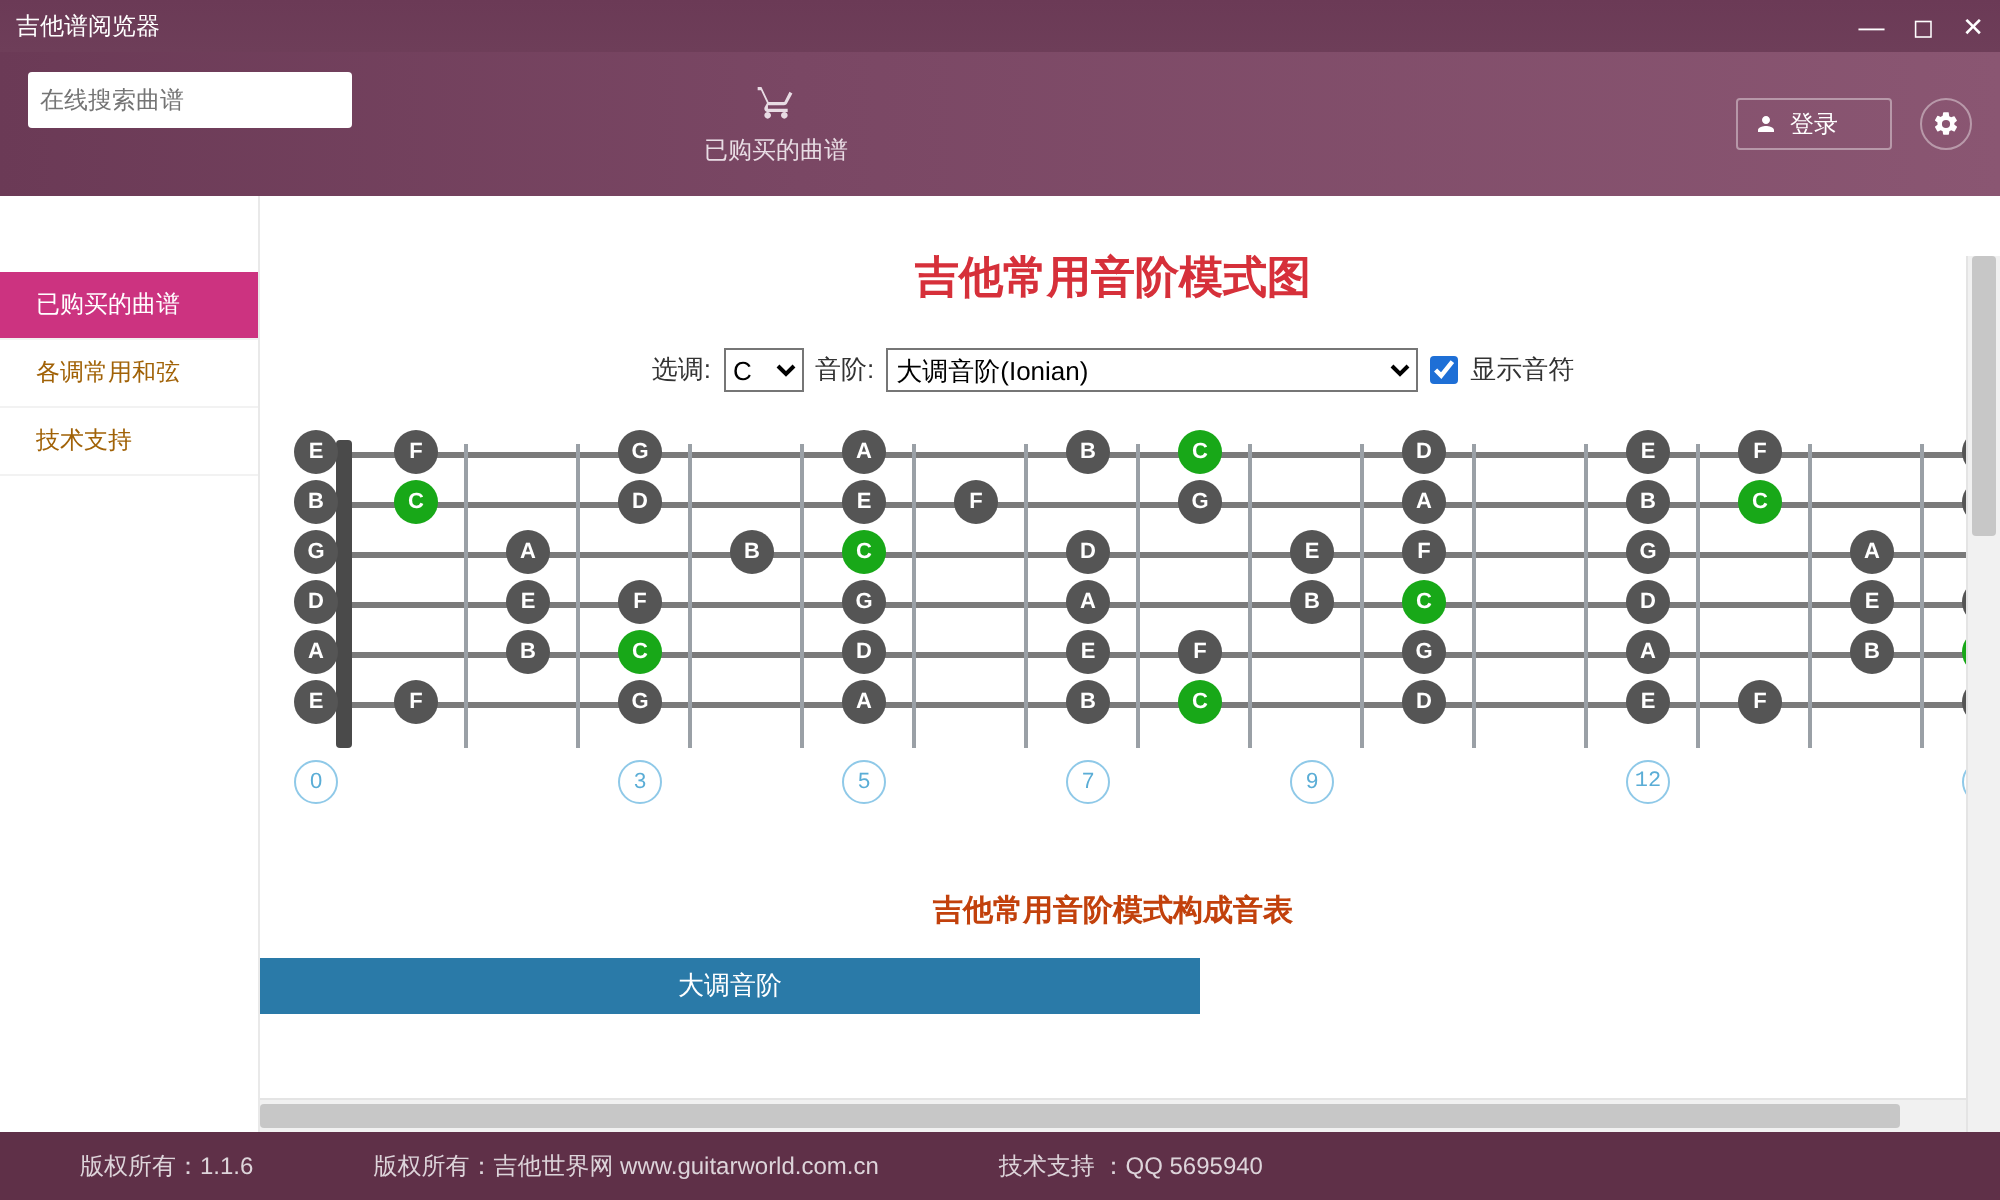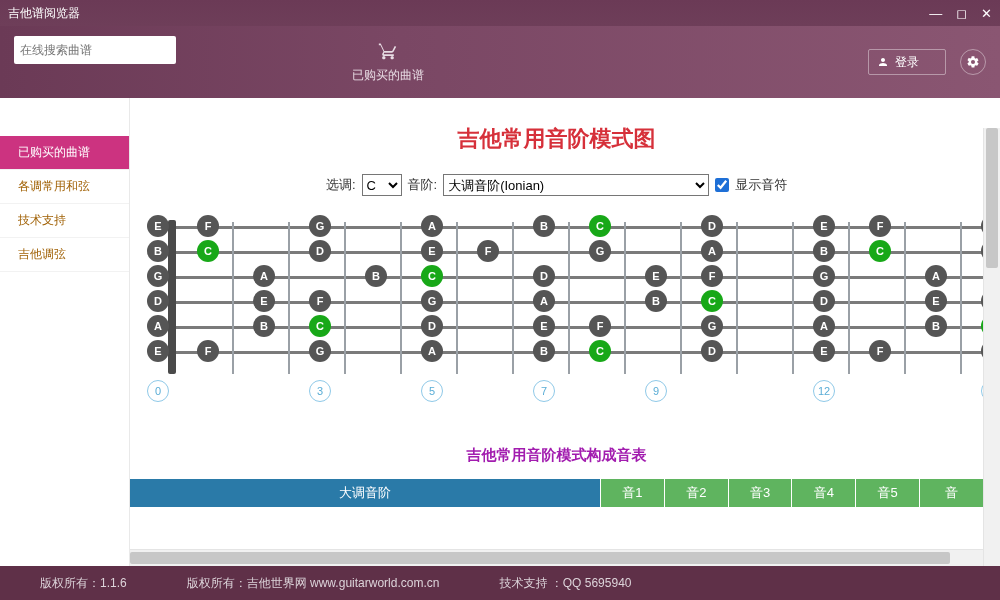--- a/index.html
+++ b/index.html
@@ -46,21 +46,21 @@
 
 .fretboard { position: relative; margin-left: 10px; height: 190px; }
 .nut { position: absolute; left: 28px; top: 0; bottom: 36px; width: 8px; background: #4a4a4a; border-radius: 2px; }
 .strings { position: absolute; left: 36px; right: 0; top: 2px; bottom: 36px; }
 .string { position: absolute; left: 0; right: 0; height: 0; border-top: 3px solid #7a7a7a; }
 .fret-line { position: absolute; top: 2px; bottom: 36px; width: 2px; background: #9aa0a6; }
 .note { position: absolute; width: 22px; height: 22px; border-radius: 50%; background: #555; color: #fff; font-size: 11px; display: flex; align-items: center; justify-content: center; transform: translate(-50%, -50%); font-weight: bold; }
 .note.root { background: #18a818; }
 .fret-num { position: absolute; bottom: 8px; width: 22px; height: 22px; border-radius: 50%; border: 1px solid #8fc9e8; color: #5aadd6; font-size: 11px; display: flex; align-items: center; justify-content: center; transform: translateX(-50%); }
 
-.sub-title { text-align: center; font-size: 15px; font-weight: bold; margin-top: 36px; color: #a21caf; }
+.sub-title { text-align: center; font-size: 15px; font-weight: bold; margin-top: 36px; color: #c2410c; }
 .table-head { display: flex; margin-top: 14px; height: 28px; font-size: 13px; color: #fff; }
 .th1 { flex: 0 0 470px; background: #2a7aa8; display: flex; align-items: center; justify-content: center; }
 .th-rest { flex: 1; display: flex; }
 .th-cell { flex: 1; background: #5fb45f; border-left: 1px solid #fff; display: flex; align-items: center; justify-content: center; }
 
 .footer { height: 34px; background: #5f3048; color: #ddd4da; font-size: 12px; display: flex; align-items: center; padding: 0 40px; gap: 60px; }
 </style>
 </head>
 <body>
 
@@ -103,21 +103,20 @@
         </svg>
     </div>
   </div>
 </div>
 
 <div class="body">
   <div class="sidebar" id="sidebar">
       <div class="side-item active">已购买的曲谱</div>
       <div class="side-item">各调常用和弦</div>
       <div class="side-item">技术支持</div>
-      <div class="side-item">吉他调弦</div>
     </div>
 
   <div class="content">
     <div class="page">
       <div class="chart-title">吉他常用音阶模式图</div>
 
       <div class="controls">
         <span>选调:</span>
         <select class="sel small"><option>C</option></select>
         <span>音阶:</span>
@@ -207,35 +206,27 @@
           <div class="note root" style="left: 460px; top: 131px;">C</div>
           <div class="note" style="left: 572px; top: 131px;">D</div>
           <div class="note" style="left: 684px; top: 131px;">E</div>
           <div class="note" style="left: 740px; top: 131px;">F</div>
           <div class="note" style="left: 852px; top: 131px;">G</div>
           <div class="fret-num" style="left: 18px;">0</div>
           <div class="fret-num" style="left: 180px;">3</div>
           <div class="fret-num" style="left: 292px;">5</div>
           <div class="fret-num" style="left: 404px;">7</div>
           <div class="fret-num" style="left: 516px;">9</div>
-          <div class="fret-num" style="left: 684px;">12</div>
+          <div class="fret-num" style="left: 684px; font-family: Liberation Mono, monospace;">12</div>
           <div class="fret-num" style="left: 852px;">15</div>
         </div>
 
       <div class="sub-title">吉他常用音阶模式构成音表</div>
       <div class="table-head">
         <div class="th1">大调音阶</div>
-        <div class="th-rest" id="threst">
-            <div class="th-cell">音1</div>
-            <div class="th-cell">音2</div>
-            <div class="th-cell">音3</div>
-            <div class="th-cell">音4</div>
-            <div class="th-cell">音5</div>
-            <div class="th-cell">音</div>
-          </div>
       </div>
     </div>
 
     <div class="scroll-y">
         <div class="scroll-thumb"></div>
       </div>
     <div class="scroll-x">
         <div class="scroll-x-thumb"></div>
       </div>
   </div>

